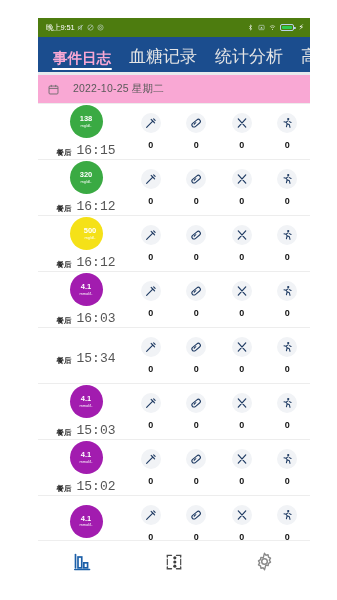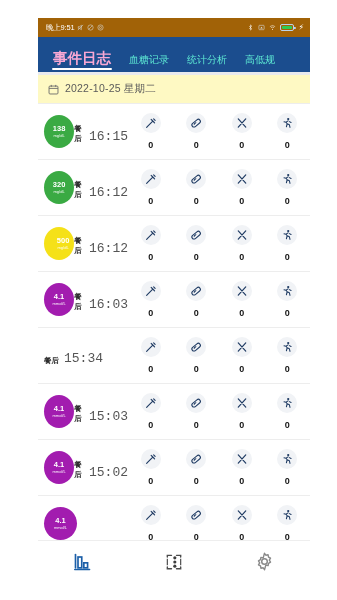--- a/index.html
+++ b/index.html
@@ -19,21 +19,21 @@
     position: absolute;
     left: 38px; top: 18px;
     width: 272px; height: 564px;
     background: #ffffff;
     overflow: hidden;
   }
 
   
   .statusbar {
     height: 19px;
-    background: #a16207;
+    background: #4d7c0f;
     display: flex;
     align-items: center;
     justify-content: space-between;
     padding: 0 6px 0 8px;
     color: #ffffff;
   }
   .sb-left { display: flex; align-items: center; gap: 3px; }
   .sb-time { font-size: 7.5px; letter-spacing: -0.2px; white-space: nowrap; }
   .sb-ic { width: 7px; height: 7px; opacity: .92; display: block; }
   .sb-right { display: flex; align-items: center; gap: 4px; }
@@ -52,55 +52,55 @@
   
   .tabbar {
     background: #1b4d8e;
     height: 35px;
     display: flex;
     align-items: flex-end;
     padding-left: 6px;
     overflow: hidden;
   }
   .tab {
-    color: #5eead4;
-    font-size: 10px;
+    color: #e5e5e5;
+    font-size: 17px;
     padding: 0 9px 7px 9px;
     white-space: nowrap;
     position: relative;
     line-height: 1;
   }
   .tab.active { color: #f9a8d4; font-size: 14.5px; font-weight: bold; }
   .tab.active:after {
     content: ""; position: absolute;
     left: 8px; right: 8px; bottom: 2px; height: 2px;
     background: #ffffff; border-radius: 1px;
   }
   .tabstrip-shadow { height: 3px; background: #e8eaee; }
 
   
   .dateheader {
-    display: flex; align-items: center; gap: 6px;
+    display: flex; align-items: center; gap: 14px;
     padding: 7px 0 7px 10px;
-    background: #fef9c3;
+    background: #f9a8d4;
   }
   .cal-icon { width: 11px; height: 11px; display: block; }
   .date-text { font-size: 10.5px; color: #5a5a5a; letter-spacing: .2px; }
 
   
   .list { background: #ffffff; }
   .row {
     display: flex; align-items: center;
     border-top: 1px solid #ededed;
     height: 56px;
     padding-left: 6px;
   }
   .cell-reading {
     width: 84px;
-    display: flex; flex-direction: row; align-items: center;
+    display: flex; flex-direction: column; align-items: center;
     flex: none;
   }
   .bubble {
     width: 33px; height: 33px; border-radius: 50%;
     display: flex; flex-direction: column;
     align-items: center; justify-content: center;
     color: #ffffff; line-height: 1;
   }
   .bubble .v { font-size: 7.5px; font-weight: bold; }
   .bubble .u { font-size: 4px; margin-top: 1px; opacity: .95; }

